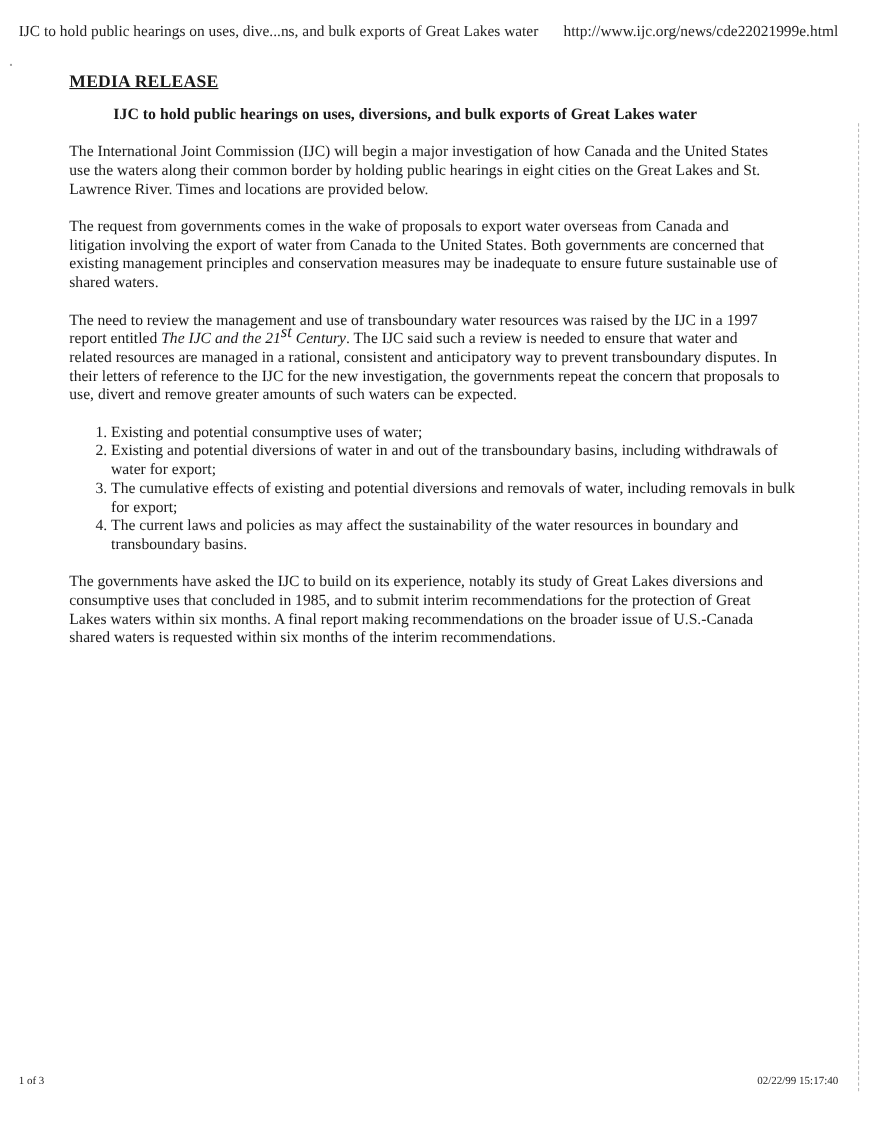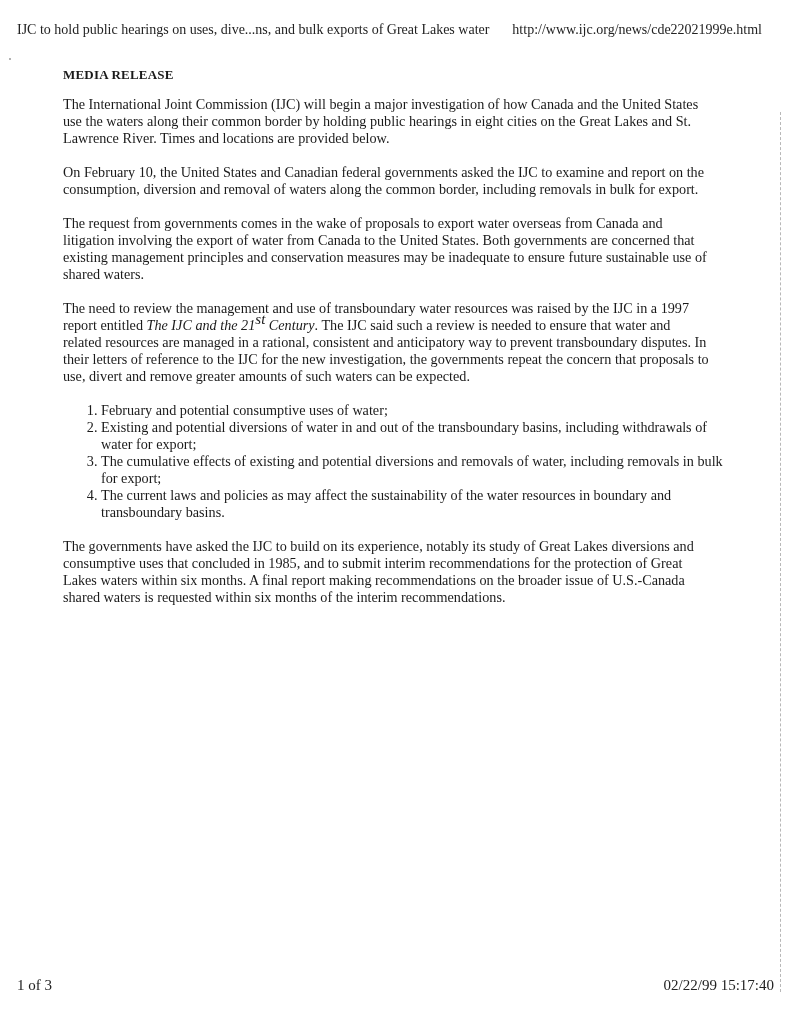--- a/index.html
+++ b/index.html
@@ -23,23 +23,23 @@
     height: 14px;
     font-size: 14px;
     color: #222;
   }
   .print-header .left { position: absolute; left: 0; top: 0; }
   .print-header .right { position: absolute; right: 0; top: 0; }
   .print-footer {
     position: absolute;
     top: 977px;
     left: 17px;
-    right: 18px;
+    right: 30px;
     height: 14px;
-    font-size: 15px;
+    font-size: 10px;
     color: #222;
     text-align: right;
   }
   .print-footer .left { position: absolute; left: 0; top: 0; }
   .print-footer .right { position: absolute; right: 0; top: 0; }
 
   .speck {
     position: absolute;
     left: 9px;
     top: 58px;
@@ -61,23 +61,24 @@
   .content {
     position: absolute;
     left: 63px;
     top: 66px;
     width: 660px;
     font-size: 14.2px;
     line-height: 17px;
   }
   .media-release {
     font-weight: bold;
-    font-size: 13px;
+    font-size: 16px;
     margin: 0 0 13px 0;
     letter-spacing: 0.2px;
+    text-decoration: underline;
   }
   .release-date {
     margin: 0 0 17px 0;
   }
   .headline {
     font-weight: bold;
     margin: 0 0 17px 40px;
     font-size: 14.4px;
   }
   p {
@@ -104,30 +105,30 @@
 <div class="print-header">
   <span class="left">IJC to hold public hearings on uses, dive...ns, and bulk exports of Great Lakes water</span>
   <span class="right">http://www.ijc.org/news/cde22021999e.html</span>
 </div>
 
 <div class="speck"></div>
 <div class="right-edge"></div>
 
 <div class="content">
   <div class="media-release">MEDIA RELEASE</div>
+  <div class="headline">IJC to hold public hearings on uses, diversions, and bulk exports of Great Lakes water</div>
 
   <p>The International Joint Commission (IJC) will begin a major investigation of how Canada and the United States use the waters along their common border by holding public hearings in eight cities on the Great Lakes and St. Lawrence River. Times and locations are provided below.</p>
-  <p>On February 10, the United States and Canadian federal governments asked the IJC to examine and report on the consumption, diversion and removal of waters along the common border, including removals in bulk for export.</p>
   <p>The request from governments comes in the wake of proposals to export water overseas from Canada and litigation involving the export of water from Canada to the United States. Both governments are concerned that existing management principles and conservation measures may be inadequate to ensure future sustainable use of shared waters.</p>
 
   <p><span>The need to review the management and use of transboundary water resources was raised by the IJC in a 1997 report entitled </span><i><span>The IJC and the 21</span><sup>st</sup><span> Century</span></i><span>. The IJC said such a review is needed to ensure that water and related resources are managed in a rational, consistent and anticipatory way to prevent transboundary disputes. In their letters of reference to the IJC for the new investigation, the governments repeat the concern that proposals to use, divert and remove greater amounts of such waters can be expected.</span></p>
 
 
   <ol>
-    <li>February and potential consumptive uses of water;</li>
+    <li>Existing and potential consumptive uses of water;</li>
     <li>Existing and potential diversions of water in and out of the transboundary basins, including withdrawals of water for export;</li>
     <li>The cumulative effects of existing and potential diversions and removals of water, including removals in bulk for export;</li>
     <li>The current laws and policies as may affect the sustainability of the water resources in boundary and transboundary basins.</li>
   </ol>
 
   <p>The governments have asked the IJC to build on its experience, notably its study of Great Lakes diversions and consumptive uses that concluded in 1985, and to submit interim recommendations for the protection of Great Lakes waters within six months. A final report making recommendations on the broader issue of U.S.-Canada shared waters is requested within six months of the interim recommendations.</p>
 </div>
 
 <div class="print-footer">
   <span class="left">1 of 3</span>

